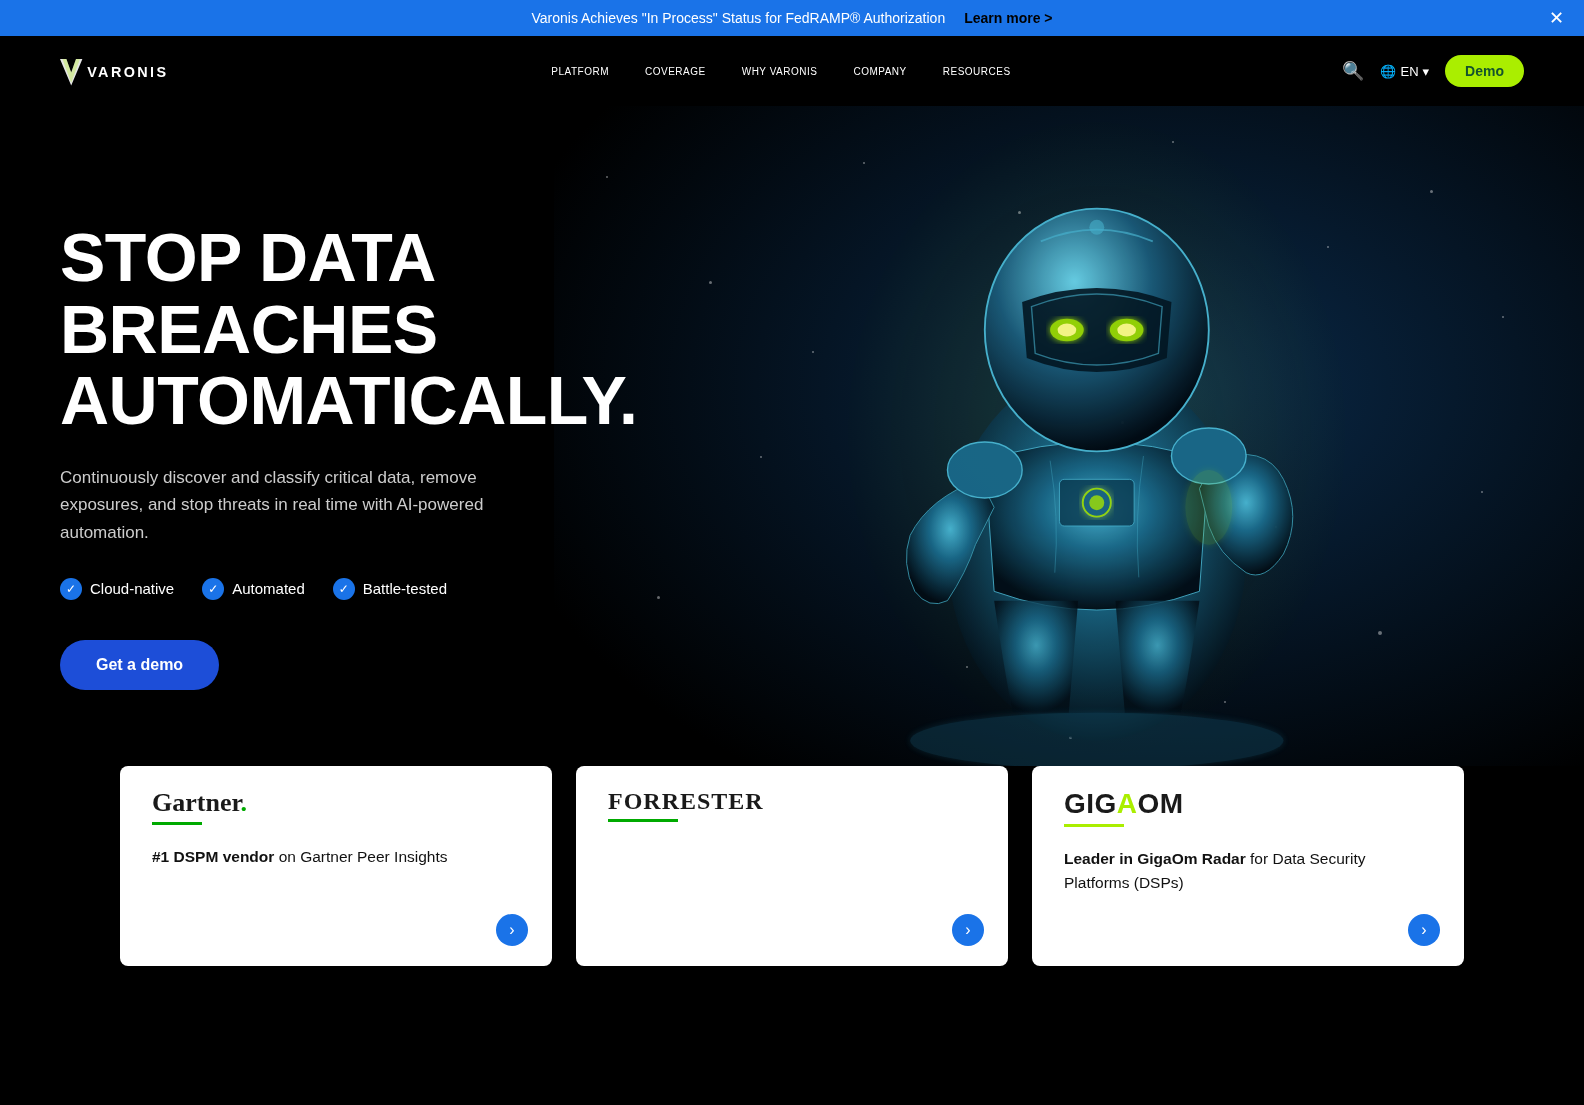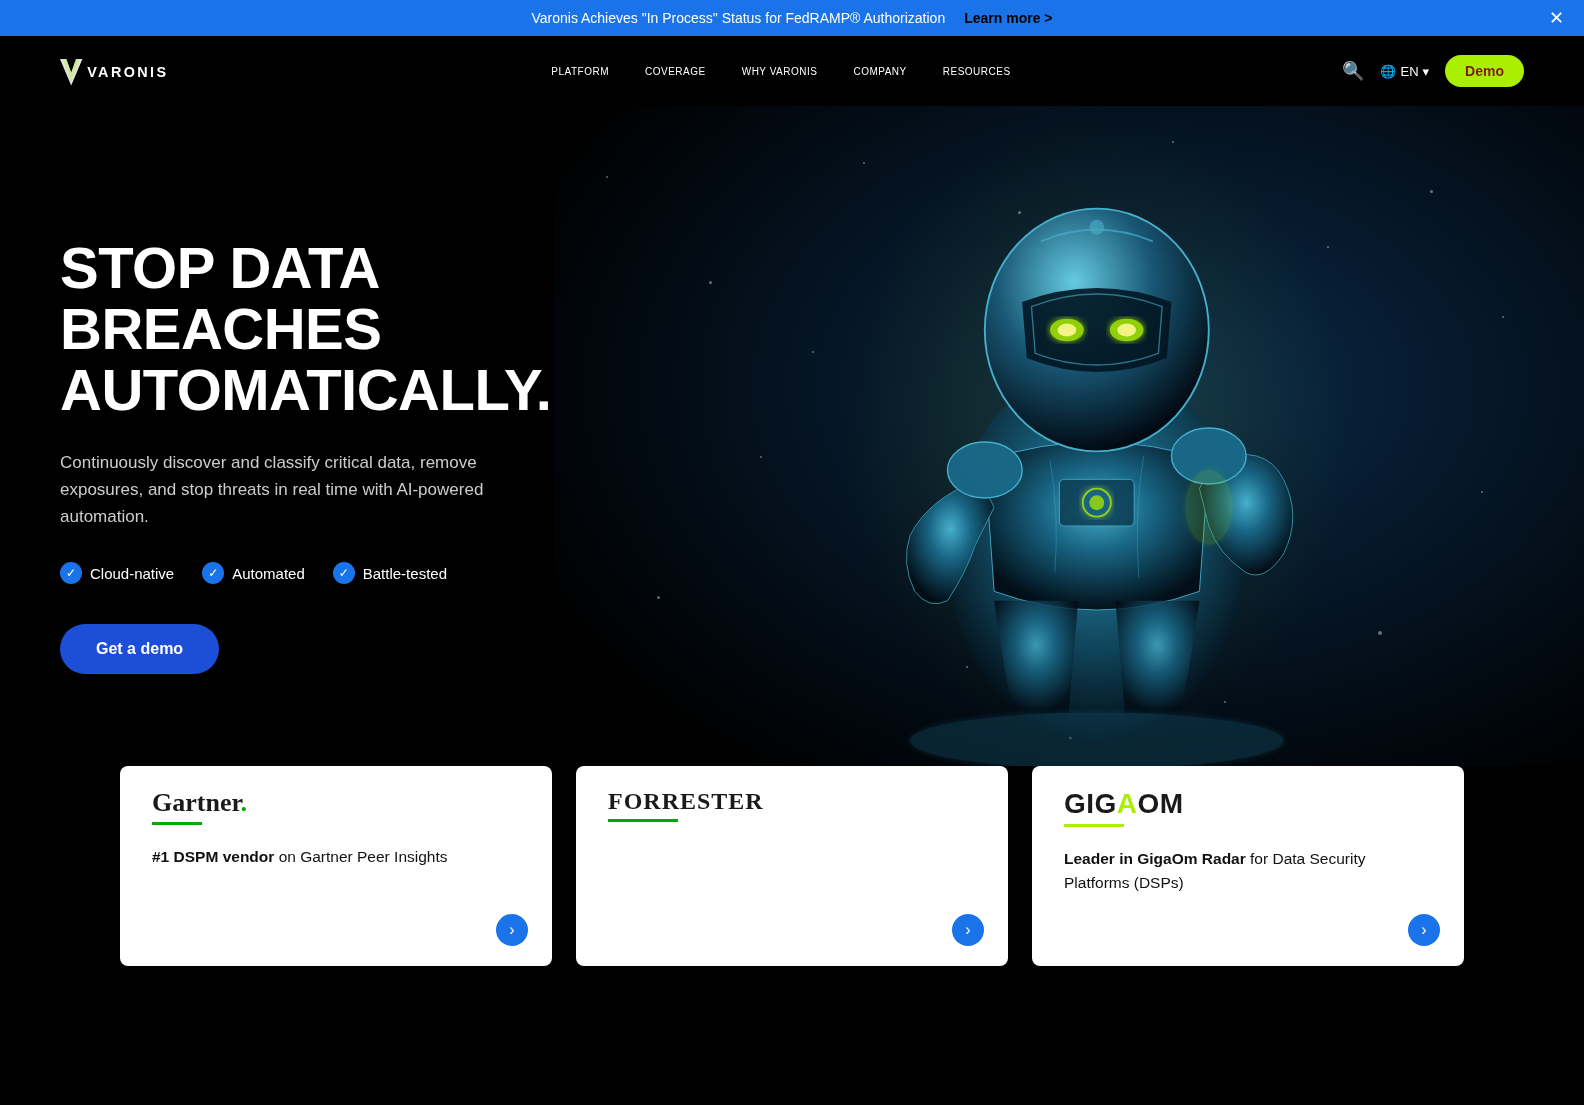--- a/index.html
+++ b/index.html
@@ -52,21 +52,21 @@
       font-size: 10px;
       font-weight: 500;
       letter-spacing: 0.5px;
       text-transform: uppercase;
     }
     .nav-right { display: flex; align-items: center; gap: 16px; }
     .nav-search { background: none; border: none; cursor: pointer; color: #fff; font-size: 18px; }
     .nav-lang { display: flex; align-items: center; gap: 4px; color: #fff; font-size: 13px; cursor: pointer; }
     .demo-btn {
       background: #aaee00;
-      color: #7f1d1d;
+      color: #14532d;
       border: none;
       padding: 8px 20px;
       border-radius: 20px;
       font-size: 14px;
       font-weight: 600;
       cursor: pointer;
     }
 
     
     .hero {
@@ -98,21 +98,21 @@
       background: rgba(255,255,255,0.4);
       border-radius: 50%;
     }
     .hero-content {
       position: relative;
       z-index: 10;
       padding: 80px 60px;
       max-width: 620px;
     }
     .hero-title {
-      font-size: 58px;
+      font-size: 68px;
       font-weight: 900;
       line-height: 1.05;
       text-transform: uppercase;
       margin-bottom: 28px;
       letter-spacing: -0.5px;
     }
     .hero-subtitle {
       font-size: 17px;
       line-height: 1.6;
       color: #ccc;

